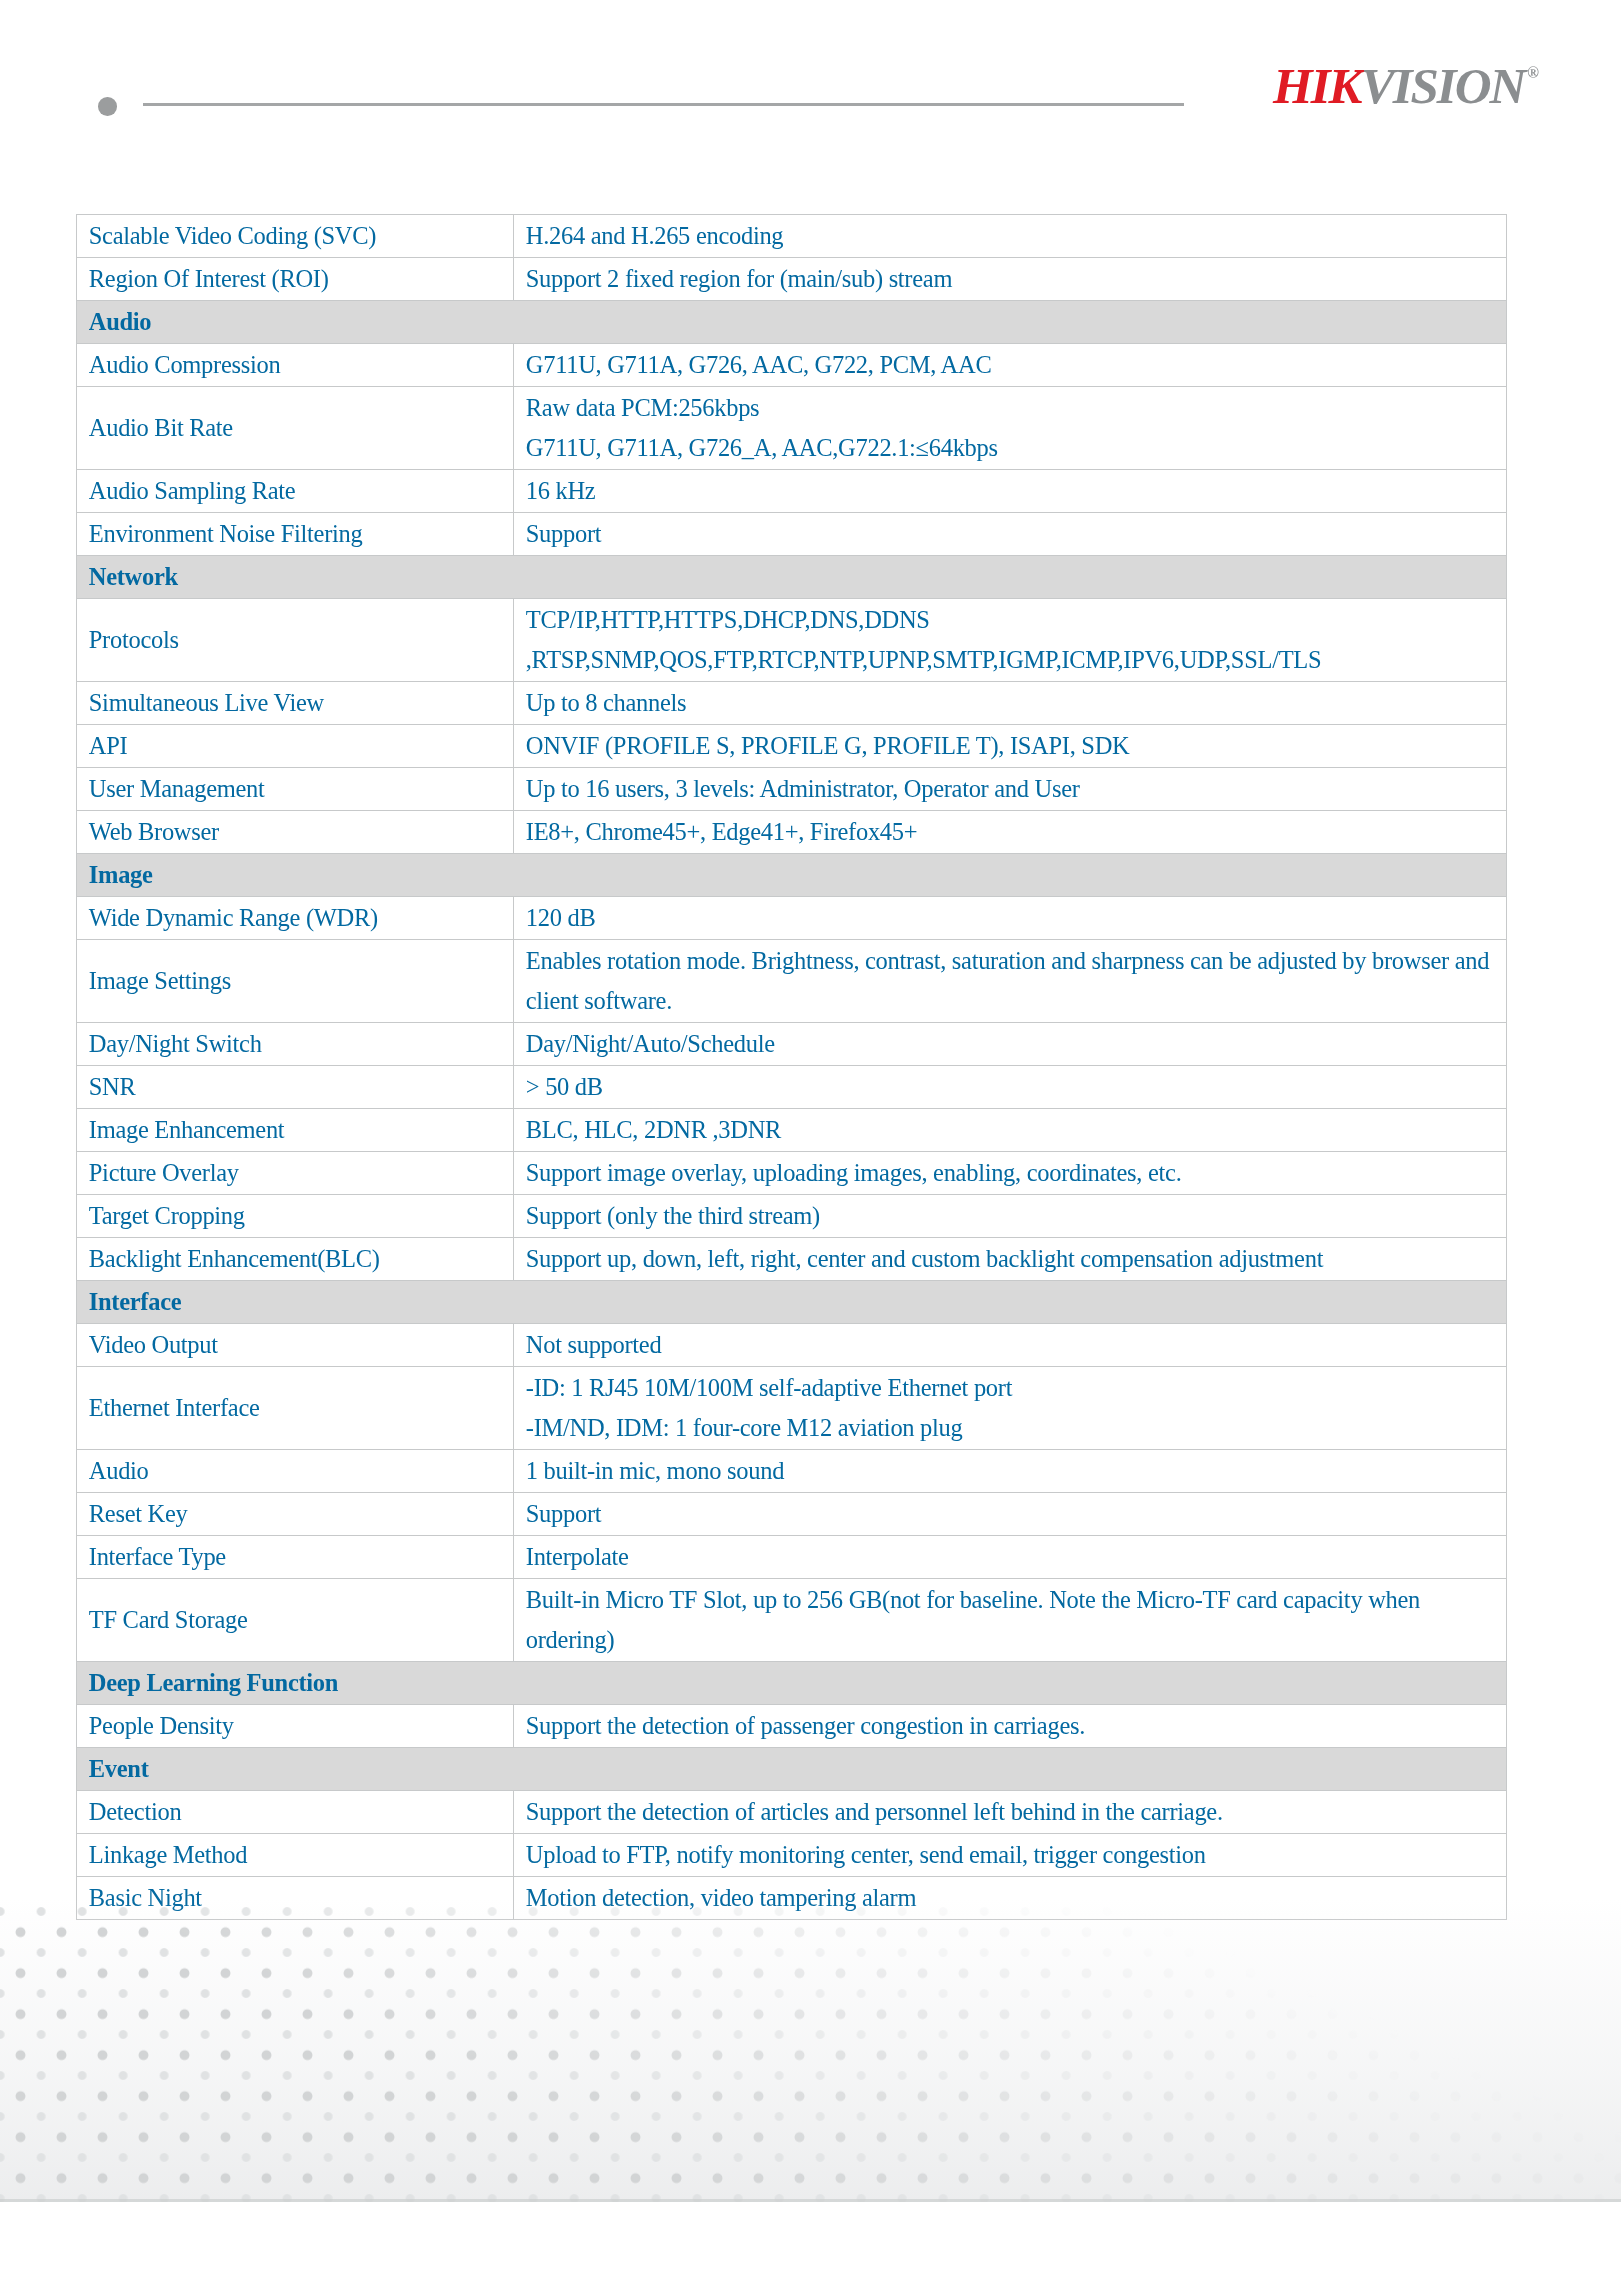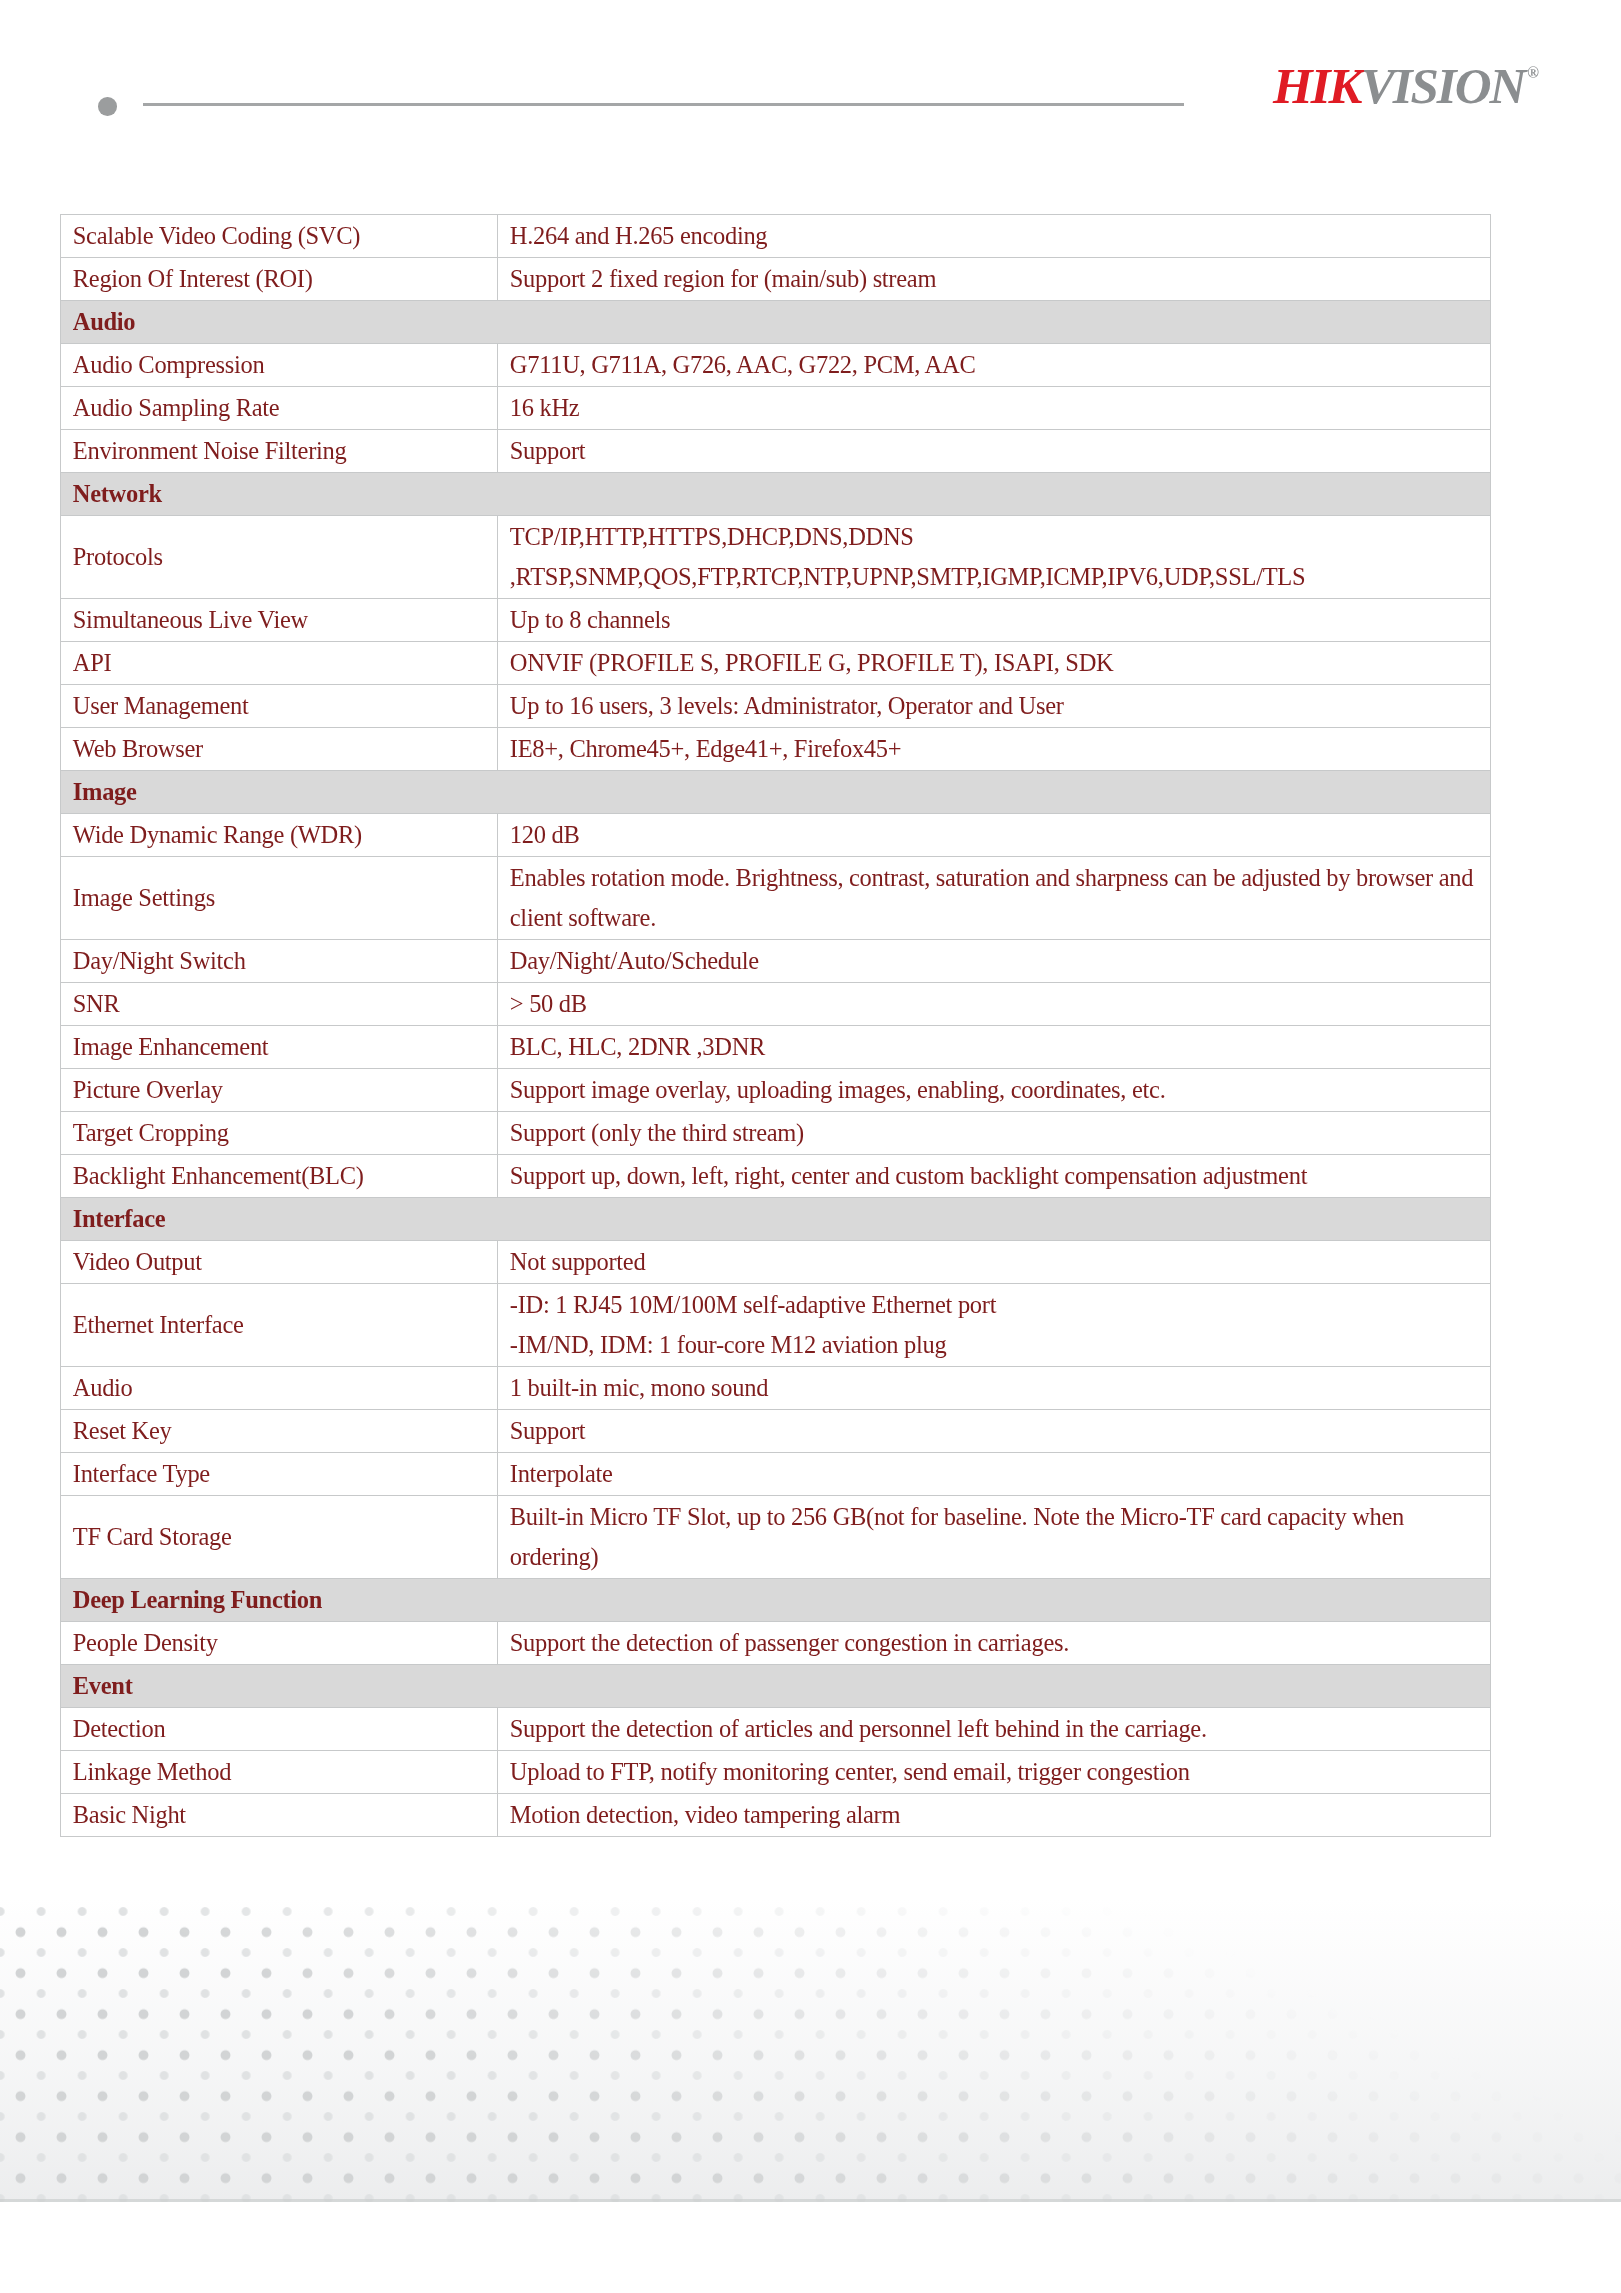--- a/index.html
+++ b/index.html
@@ -47,27 +47,27 @@
     letter-spacing: 0;
     position: relative;
     top: -25.5px;
     margin-left: 2.9px;
     font-style: normal;
   }
 
   
   .spec-table {
     position: absolute;
-    left: 60px; top: 214px;
+    left: 76px; top: 214px;
     width: 1430px;
     border-collapse: collapse;
     table-layout: fixed;
     font-size: 24.5px;
     letter-spacing: -0.3px;
-    color: #7f1d1d;
+    color: #0369a1;
   }
   .spec-table td {
     border: 1px solid #c7c9ca;
     line-height: 40px;
     padding: 1px 11.8px;
     vertical-align: middle;
     background: #ffffff;
   }
   .spec-table td.section {
     background: #d9d9d9;
@@ -138,20 +138,25 @@
 
     <tr>
       <td class="section" colspan="2">Audio</td>
     </tr>
 
     <tr>
       <td class="label">Audio Compression</td>
       <td class="value">G711U, G711A, G726, AAC, G722, PCM, AAC</td>
     </tr>
 
+    <tr>
+      <td class="label">Audio Bit Rate</td>
+      <td class="value">Raw data PCM:256kbps
+G711U, G711A, G726_A, AAC,G722.1:≤64kbps</td>
+    </tr>
 
     <tr>
       <td class="label">Audio Sampling Rate</td>
       <td class="value">16 kHz</td>
     </tr>
 
     <tr>
       <td class="label">Environment Noise Filtering</td>
       <td class="value">Support</td>
     </tr>

